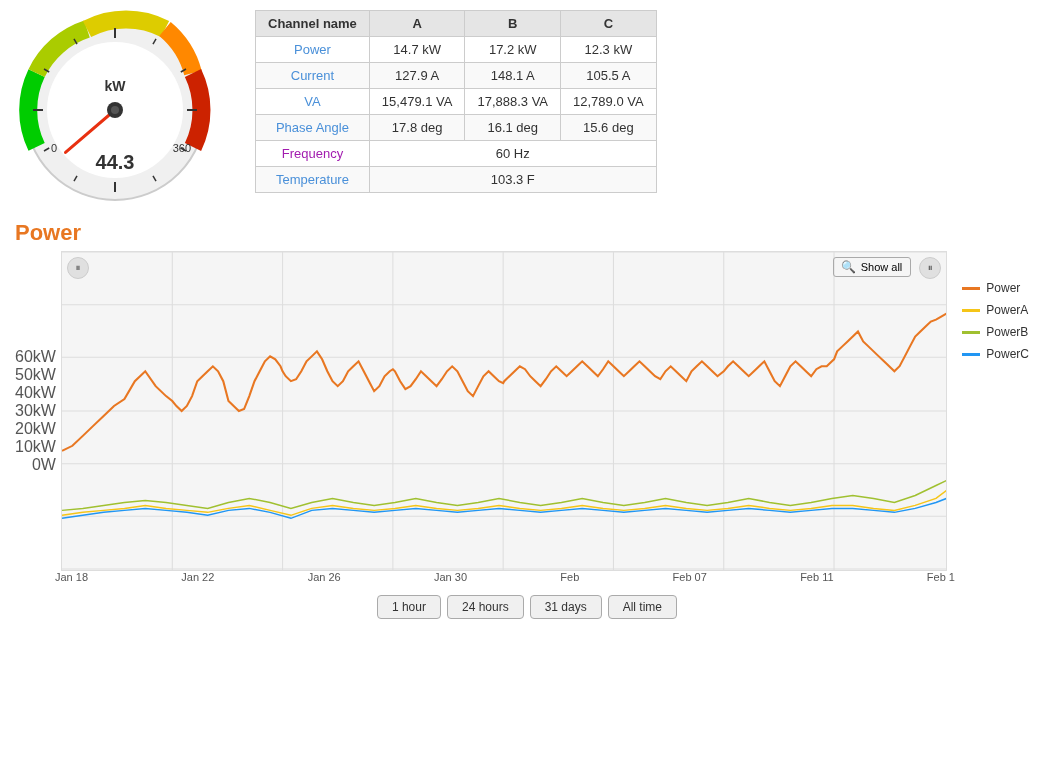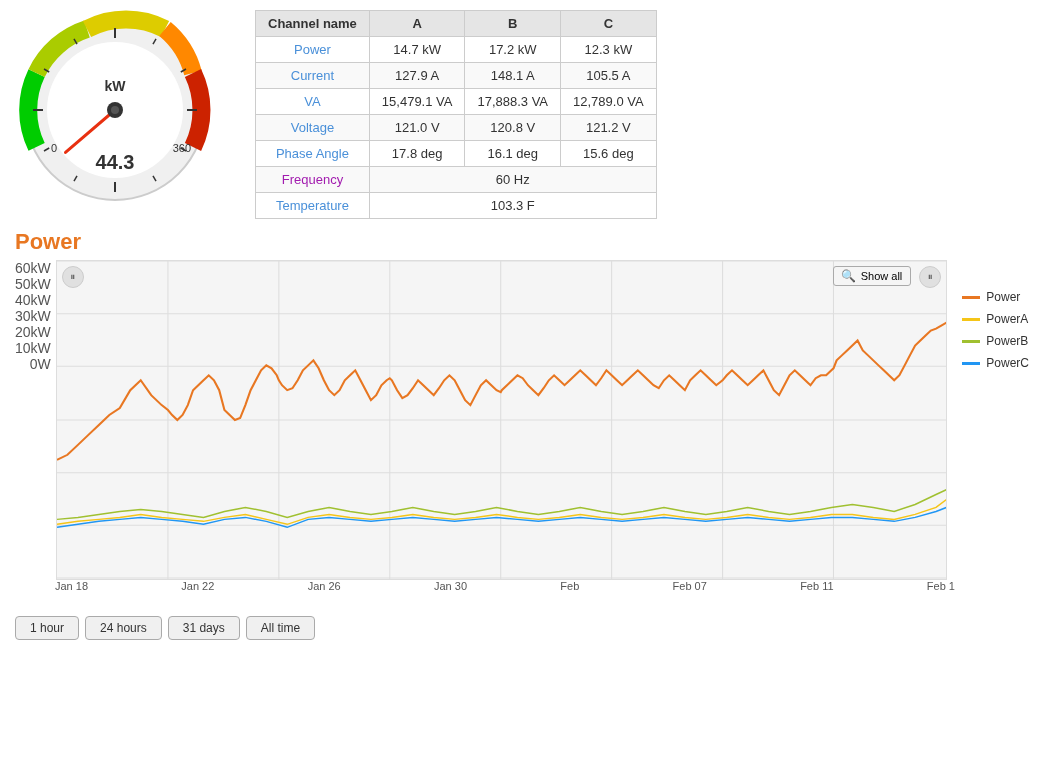--- a/index.html
+++ b/index.html
@@ -25,33 +25,33 @@
     .data-table thead th { background: #e5e5e5; color: #333; font-weight: bold; }
     .data-table tbody td:first-child { color: #4a90d9; text-align: center; }
     .data-table tbody tr:nth-child(even) { background: #f9f9f9; }
 
     
     .power-title { font-size: 22px; font-weight: bold; color: #e87722; margin: 10px 0 5px 0; }
 
     
     .chart-section { position: relative; margin-top: 5px; }
     .chart-wrapper { display: flex; align-items: stretch; }
-    .chart-y-axis { display: flex; flex-direction: column; justify-content: flex-start; align-items: flex-end; padding-right: 5px; font-size: 14px; color: #555; height: 320px; }
+    .chart-y-axis { display: flex; flex-direction: column; justify-content: center; align-items: flex-end; padding-right: 5px; font-size: 16px; color: #555; height: 320px; }
     .chart-main { flex: 1; position: relative; background: #f5f5f5; border: 1px solid #ddd; height: 320px; overflow: hidden; }
     .chart-legend { display: flex; flex-direction: column; gap: 8px; padding: 30px 10px 10px 15px; font-size: 12px; }
     .legend-item { display: flex; align-items: center; gap: 6px; }
     .legend-color { width: 18px; height: 3px; }
 
     .chart-pause-left { position: absolute; top: 5px; left: 5px; width: 22px; height: 22px; background: #e0e0e0; border: 1px solid #ccc; border-radius: 50%; display: flex; align-items: center; justify-content: center; cursor: pointer; font-size: 10px; color: #666; }
     .chart-pause-right { position: absolute; top: 5px; right: 5px; width: 22px; height: 22px; background: #e0e0e0; border: 1px solid #ccc; border-radius: 50%; display: flex; align-items: center; justify-content: center; cursor: pointer; font-size: 10px; color: #666; }
     .show-all-btn { position: absolute; top: 5px; right: 35px; background: none; border: 1px solid #aaa; border-radius: 3px; padding: 2px 8px; font-size: 11px; cursor: pointer; display: flex; align-items: center; gap: 4px; }
     .show-all-btn .zoom-icon { font-size: 12px; }
 
     
-    .time-buttons { display: flex; gap: 6px; margin-top: 24px; }
+    .time-buttons { display: flex; gap: 6px; margin-top: 12px; justify-content: center; }
     .time-btn { padding: 4px 14px; border: 1px solid #aaa; border-radius: 4px; background: #f0f0f0; cursor: pointer; font-size: 12px; color: #333; }
   </style>
 </head>
 <body>
 
 <div class="main-container">
 
   <div class="top-section">
 
     <div class="gauge-container">
@@ -123,26 +123,20 @@
               <td>148.1 A</td>
               <td>105.5 A</td>
             </tr>
             <tr>
               <td style="color: rgb(74, 144, 217);">VA</td>
               <td>15,479.1 VA</td>
               <td>17,888.3 VA</td>
               <td>12,789.0 VA</td>
             </tr>
             <tr>
-              <td style="color: rgb(74, 144, 217);">Voltage</td>
-              <td>121.0 V</td>
-              <td>120.8 V</td>
-              <td>121.2 V</td>
-            </tr>
-            <tr>
               <td style="color: rgb(74, 144, 217);">Phase Angle</td>
               <td>17.8 deg</td>
               <td>16.1 deg</td>
               <td>15.6 deg</td>
             </tr>
             <tr>
               <td style="color: #a21caf;">Frequency</td>
               <td colspan="3">60 Hz</td>
             </tr>
             <tr>

